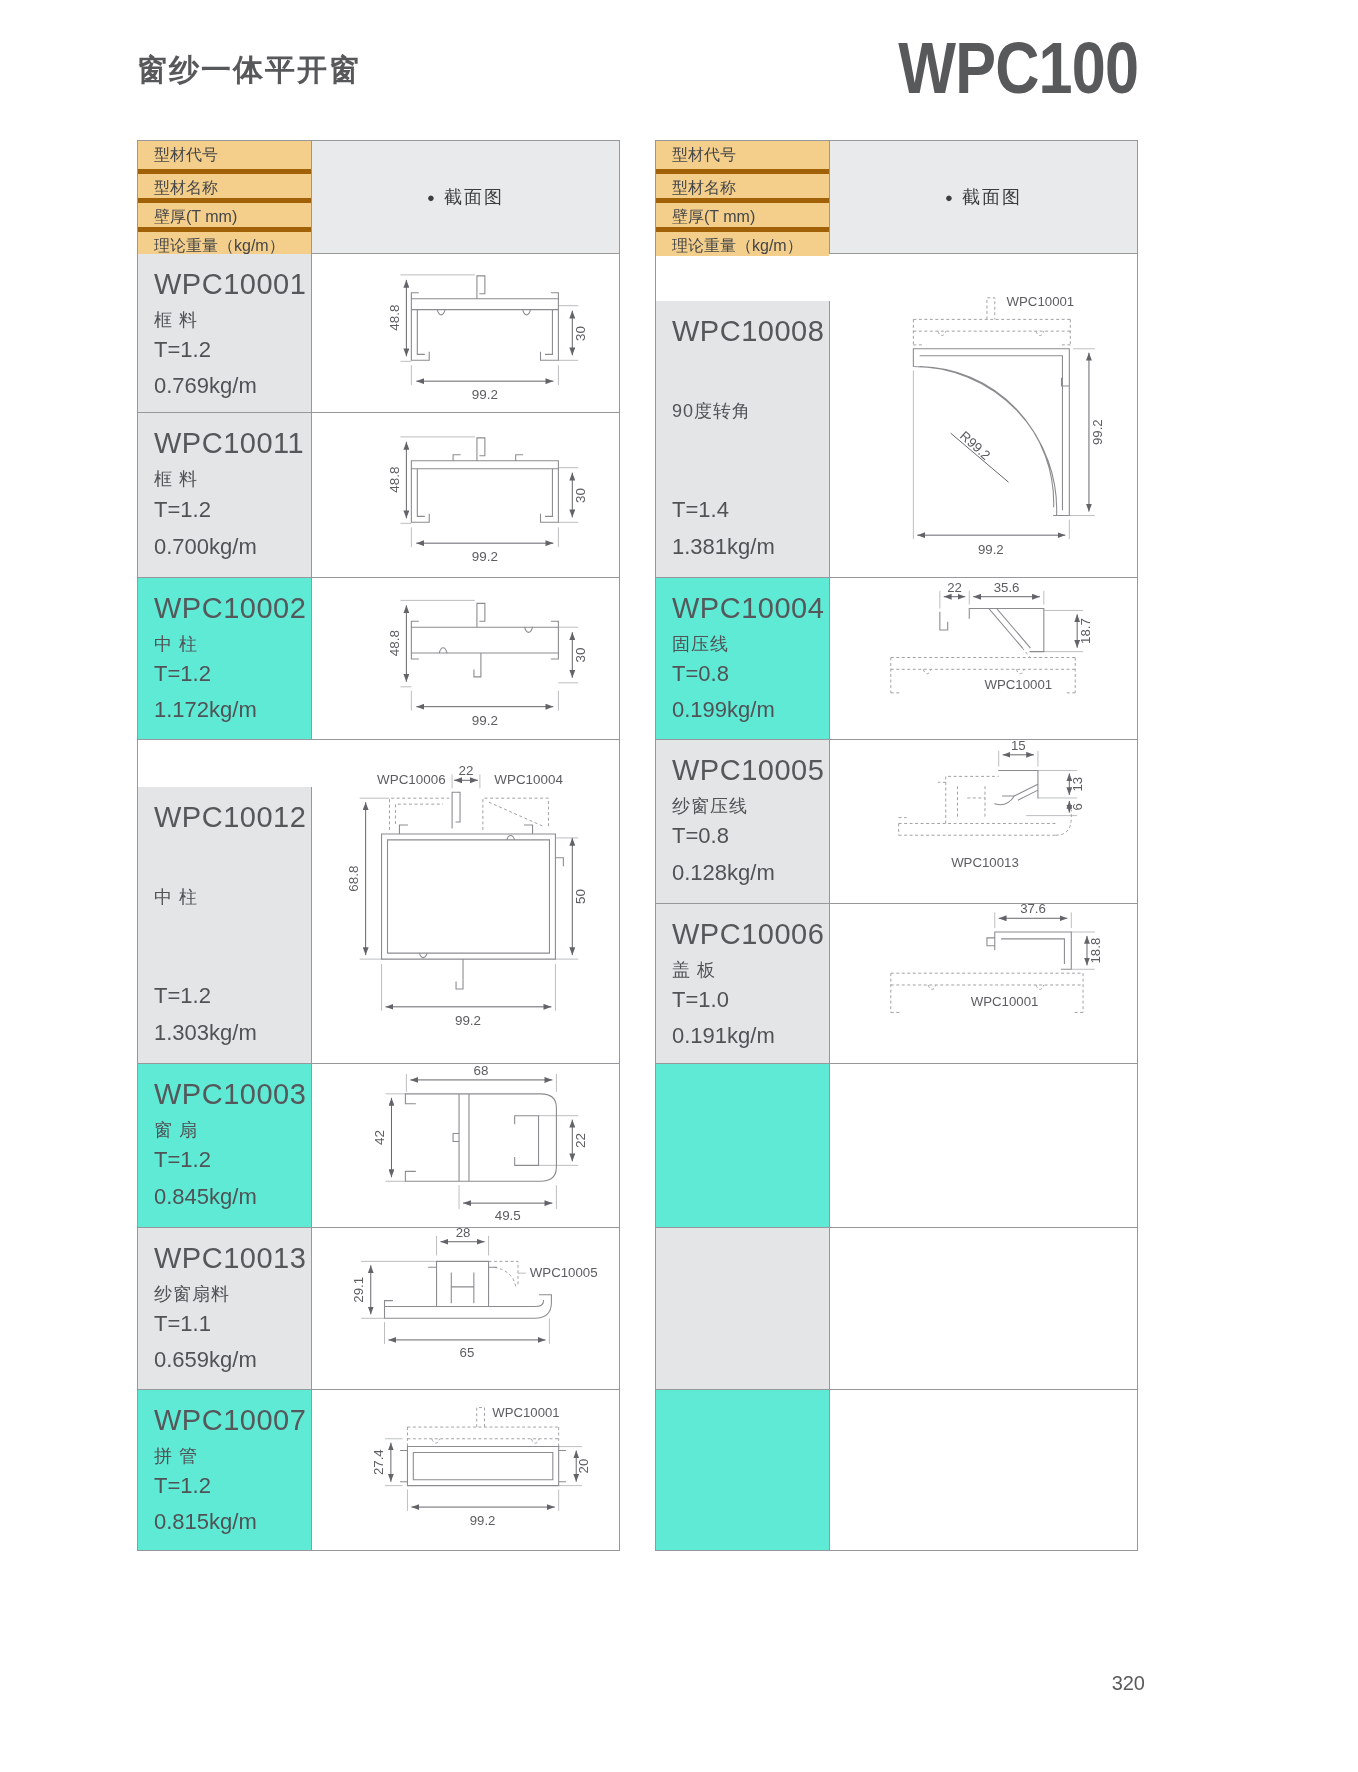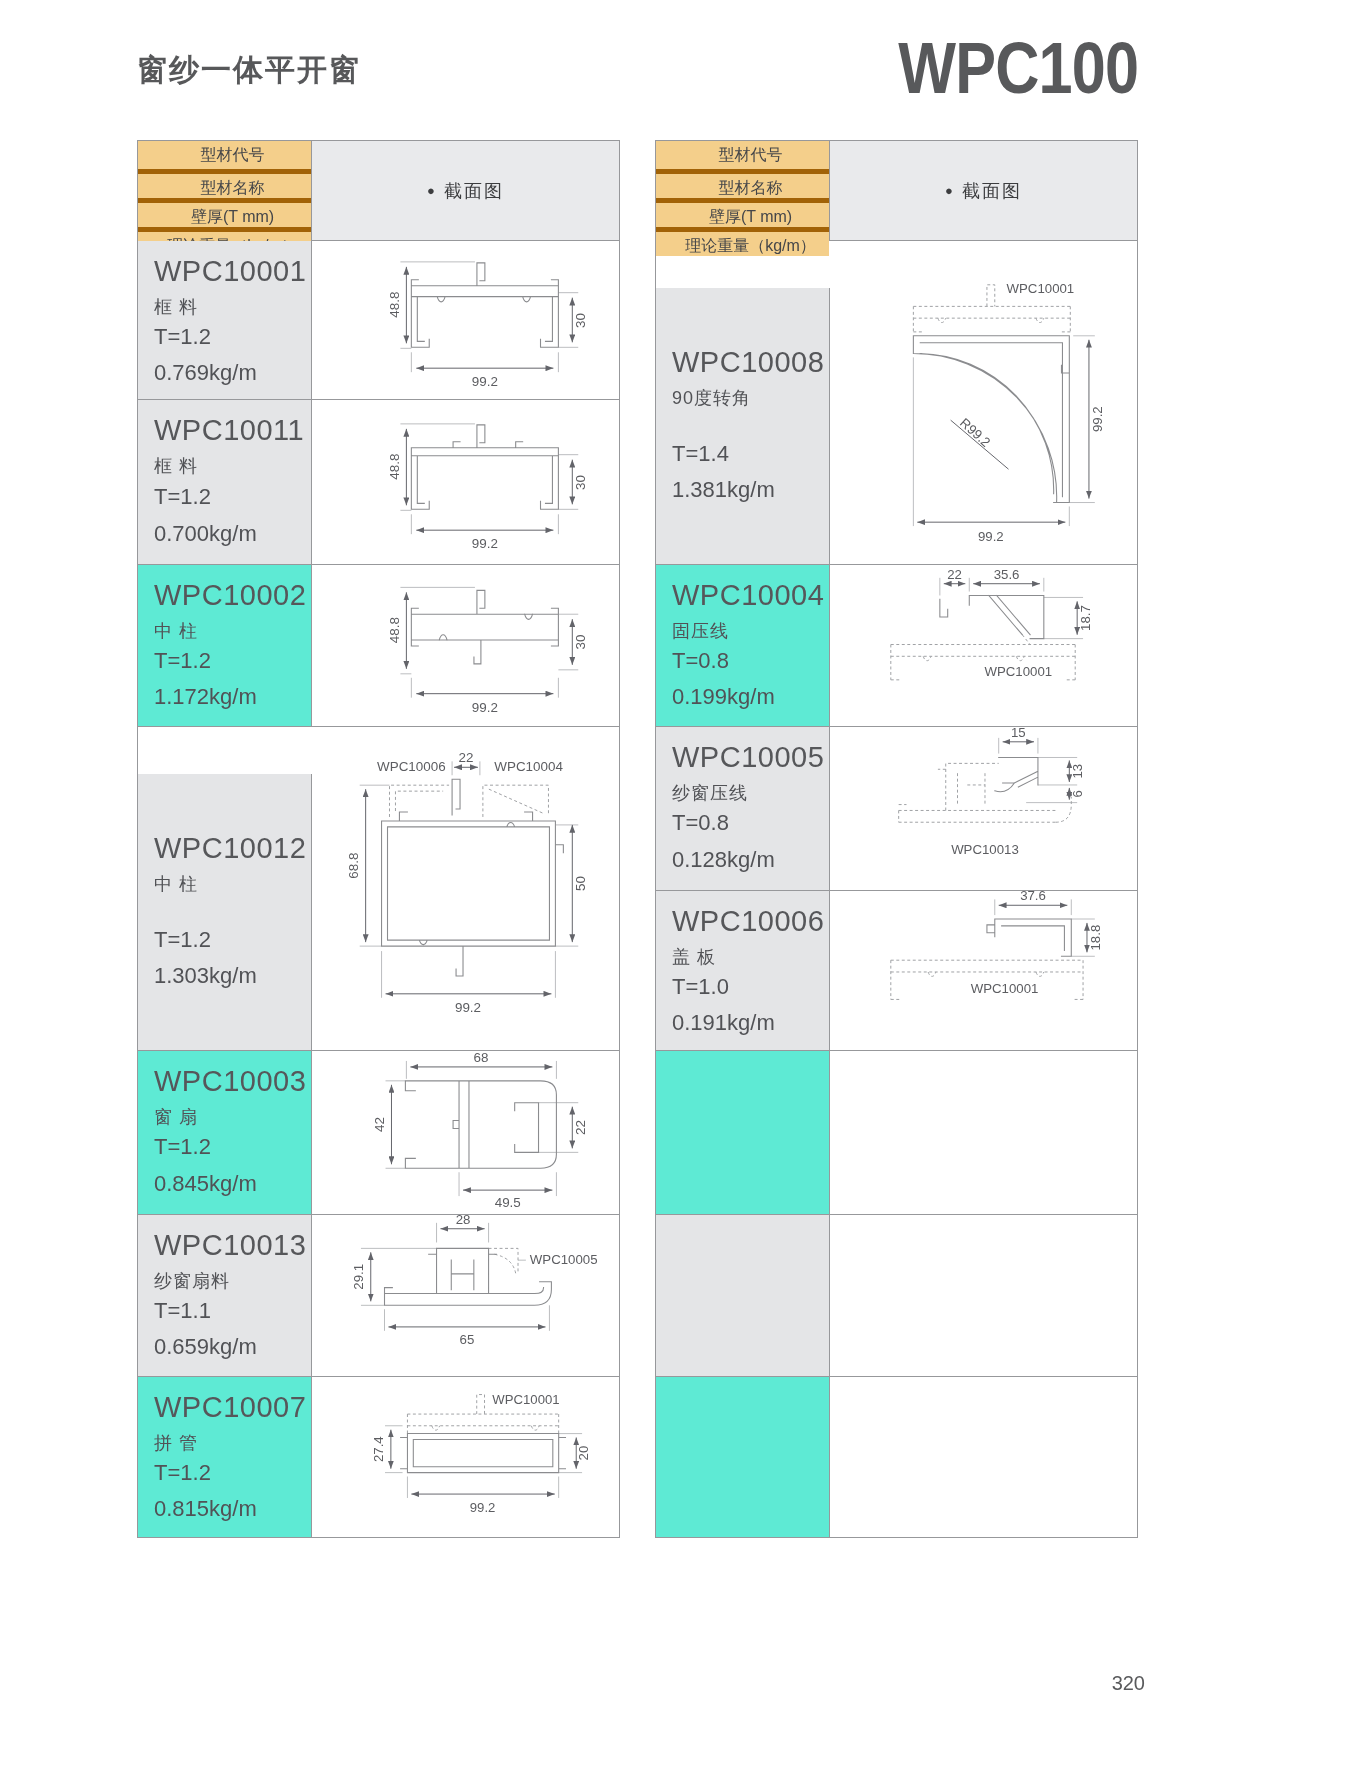--- a/index.html
+++ b/index.html
@@ -12,41 +12,41 @@
   .series-code { position:absolute; right:220px; top:32px; font-size:72px; font-weight:bold;
                  color:#58595b; line-height:1; transform:scaleX(0.85); transform-origin:right top;
                  letter-spacing:-1px; }
   .page-number { position:absolute; right:213px; top:1672px; font-size:20px; color:#595a5c; }
 
   .ptable { position:absolute; top:140px; width:483px; border:1px solid #97989b; background:#fff; }
   .ptable.left  { left:137px; }
   .ptable.right { left:655px; }
 
   .prow { display:flex; border-top:1px solid #97989b; }
-  .prow.header-row { border-top:none; height:99px;text-align:center; }
+  .prow.header-row { border-top:none; height:112px; }
 
   .pinfo { width:174px; border-right:1px solid #97989b; display:flex; flex-direction:column;
            padding:14px 8px 12px 16px; }
   .pdiag { flex:1; background:#ffffff; position:relative; }
 
   .bg-gray   { background:#e4e5e7; }
   .bg-orange { background:#5eead4; }
 
   .hcells { width:174px; border-right:1px solid #97989b; display:flex; flex-direction:column; }
   .hcell { height:29px; line-height:28px; padding-left:16px; font-size:16px; color:#454649;
            background:#f4cf8b; border-top:5px solid #a16207; white-space:nowrap; }
   .hcell:first-child { border-top:none; }
   .section-head { flex:1; background:#e9eaec; display:flex; align-items:center; justify-content:center; }
   .section-head .bullet { font-size:13px; color:#3c3d3f; margin-right:9px; }
   .section-head .stitle { font-size:18px; color:#3c3d3f; letter-spacing:2px; }
 
   .code  { font-size:29px; color:#56575a; letter-spacing:0.5px; white-space:nowrap; }
   .pname { font-size:18px; color:#515256; letter-spacing:1px; margin-top:7px; white-space:nowrap; }
   .specs { margin-top:auto; font-size:22px; color:#515256; line-height:1.65; }
-  .pinfo.center { justify-content:center;margin-top:47px; }
+  .pinfo.center { justify-content:space-between;margin-top:47px; }
   .pinfo.center .specs { margin-top:26px; }
 
   .diagsvg { width:100%; height:100%; display:block; }
   .pro { stroke:#8b8c8f; stroke-width:1.1; fill:none; stroke-linecap:square; }
   .dsh { stroke:#9ea0a3; stroke-width:1; fill:none; stroke-dasharray:3 2.6; }
   .dim { stroke:#63646a; stroke-width:1; fill:none; }
   .ext { stroke:#aaacaf; stroke-width:0.8; fill:none; }
   .dtx { fill:#5c5d61; font-size:13.5px; font-family:"Liberation Sans",sans-serif; }
 </style>
 </head>

